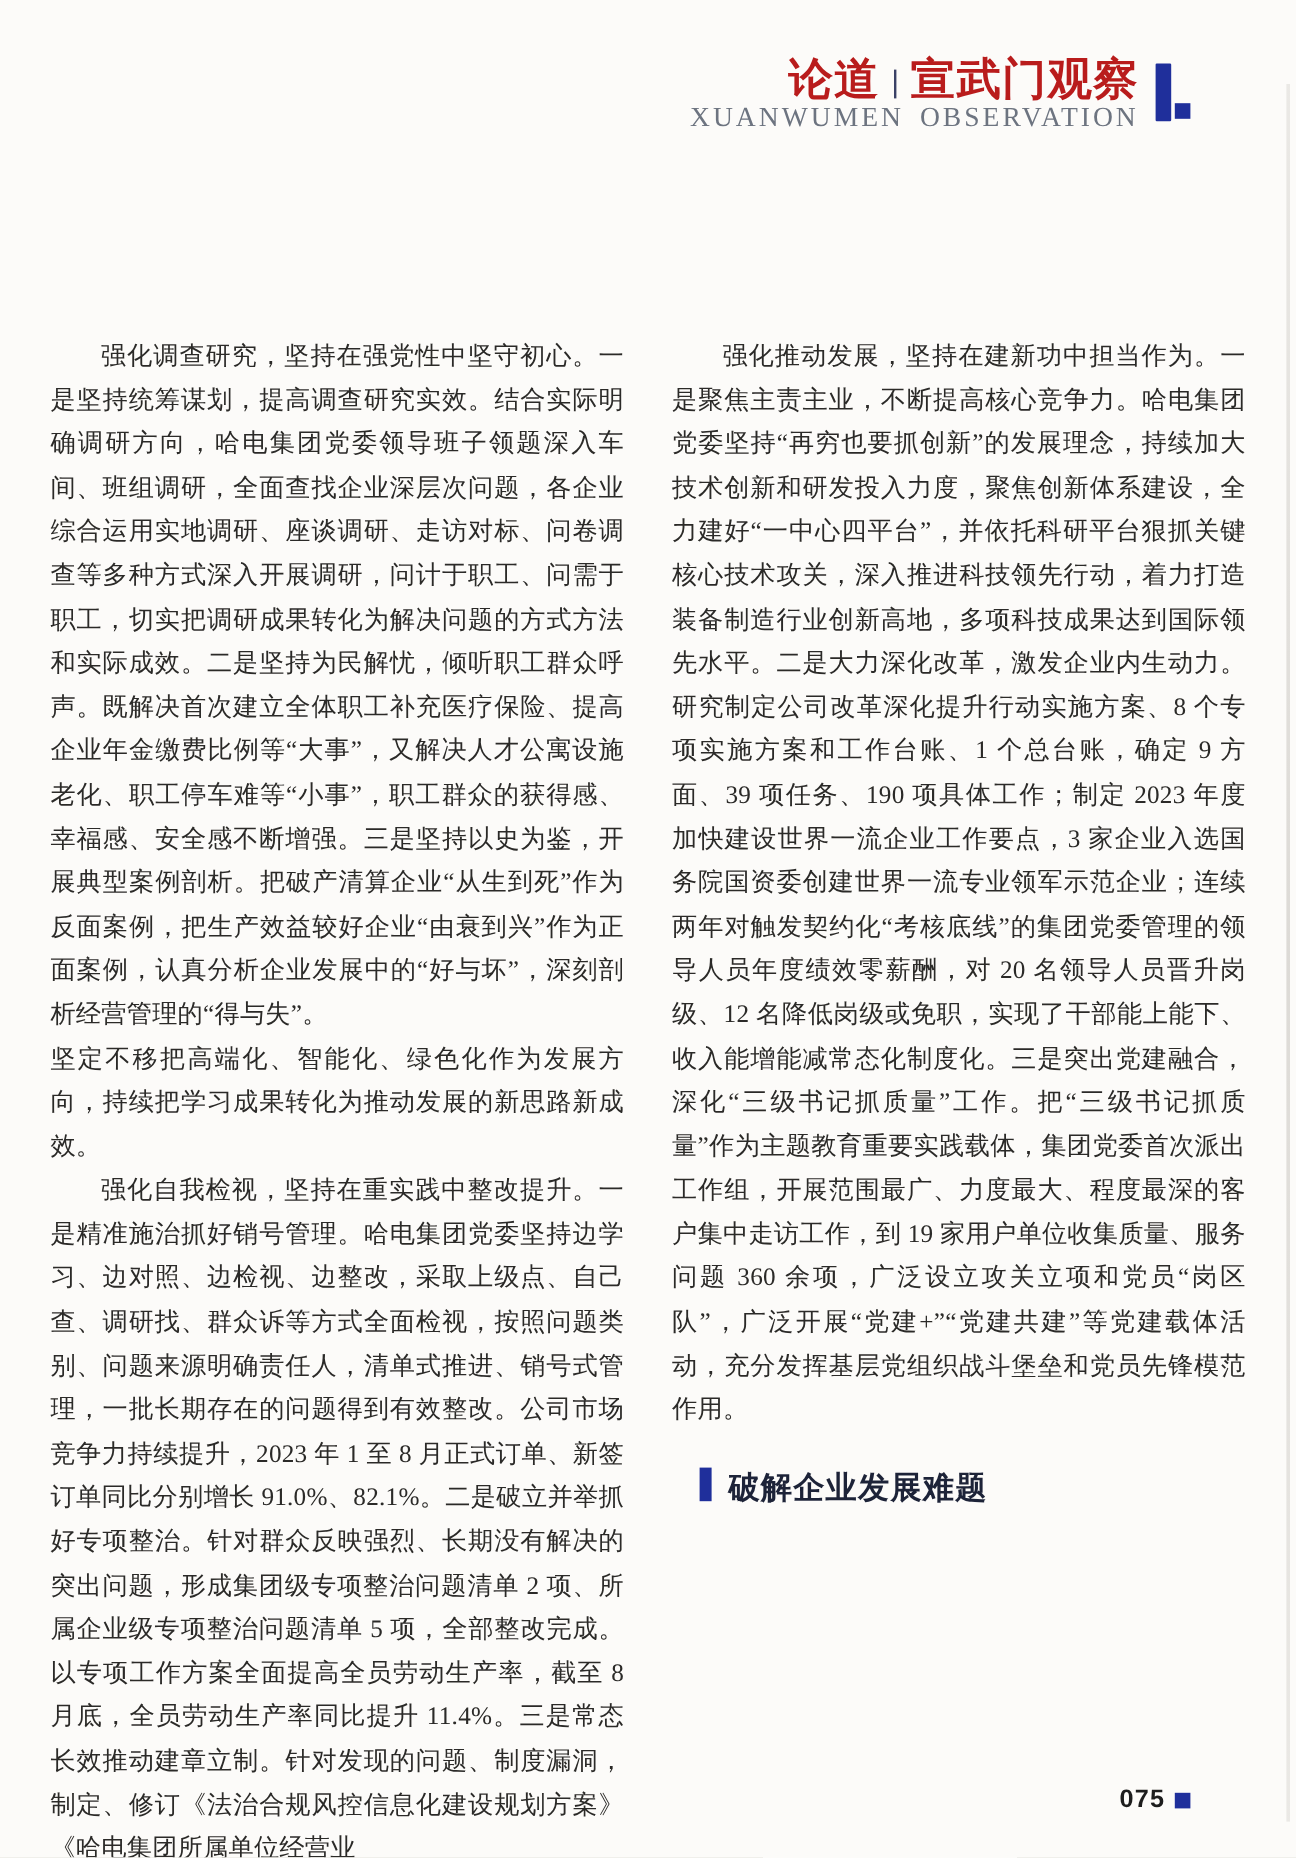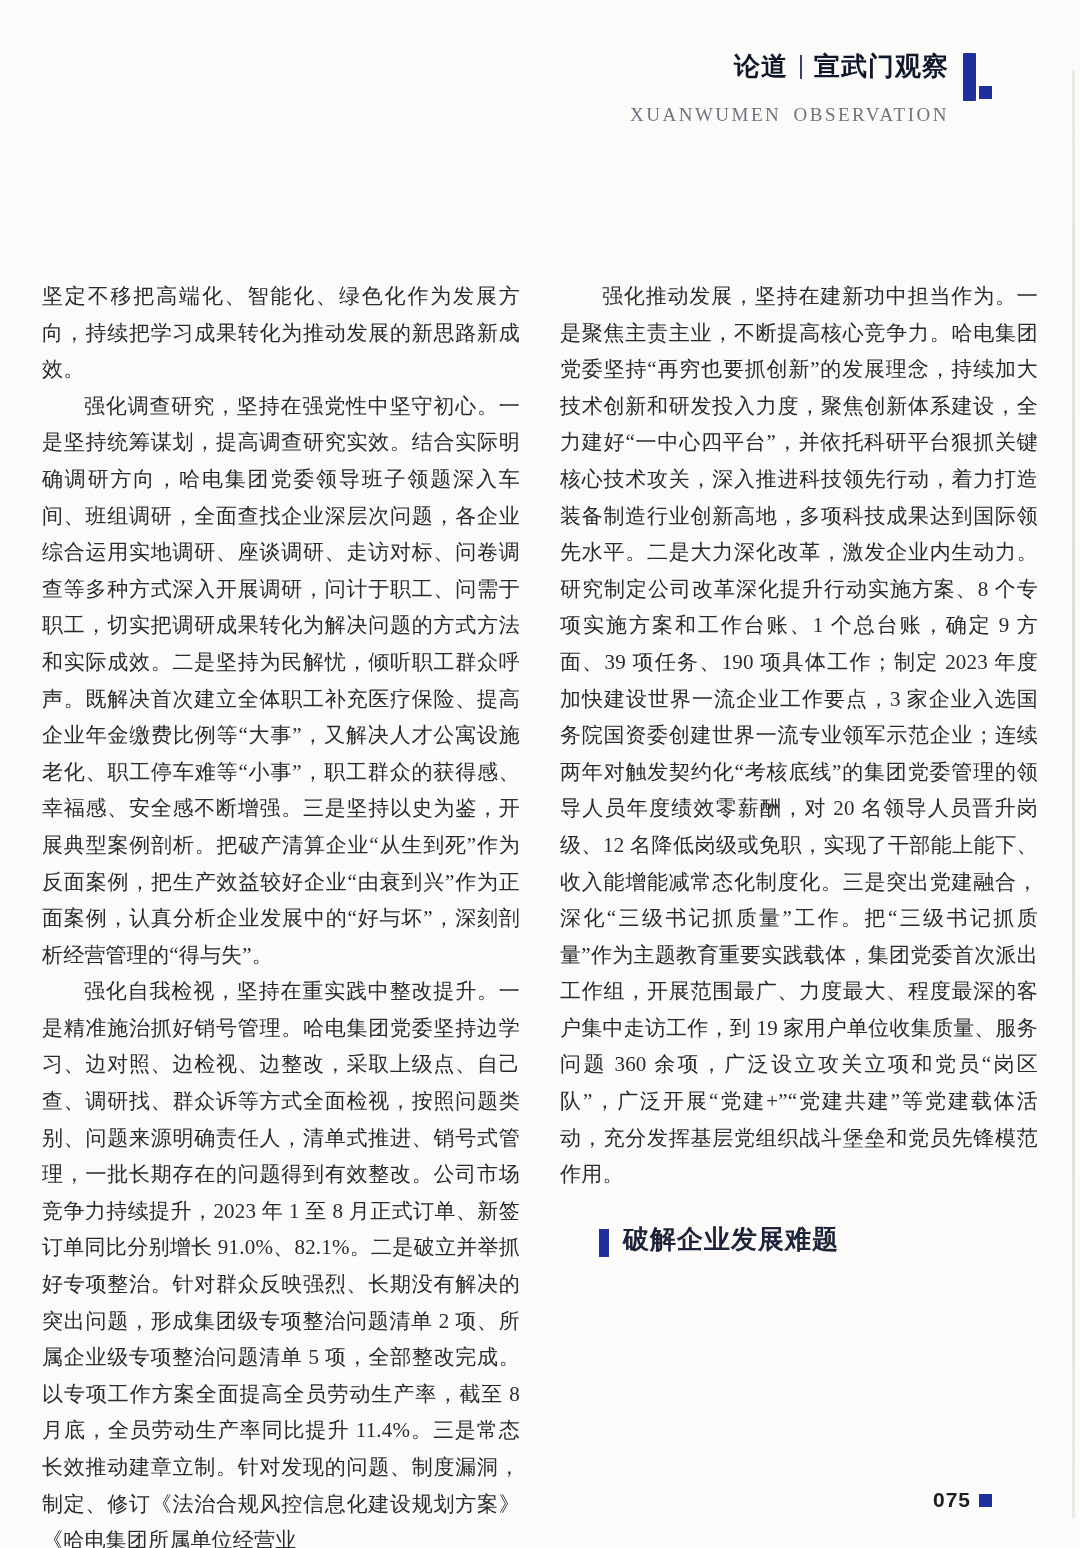--- a/index.html
+++ b/index.html
@@ -19,29 +19,29 @@
     pointer-events:none;
   }
 
   
   .header{
     position:absolute;top:52px;right:88px;
     display:flex;align-items:flex-start;gap:14px;
   }
   .header-text{text-align:right;}
   .header-cn{
-    font-size:26px;font-weight:700;color:#0f172a;letter-spacing:1px;
+    font-size:37px;font-weight:700;color:#b91c1c;letter-spacing:1px;
     line-height:30px;white-space:nowrap;
   }
   .hdr-divider{
     display:inline-block;width:2px;height:24px;background:#3a4166;
     margin:0 12px;vertical-align:-4px;
   }
   .header-en{
-    margin-top:22px;font-size:19px;color:#6d7480;letter-spacing:2.5px;
+    margin-top:3px;font-size:23px;color:#6d7480;letter-spacing:2.5px;
     word-spacing:5px;white-space:nowrap;
   }
   .header-mark{display:flex;align-items:flex-end;gap:3px;margin-top:1px;}
   .mark-bar{width:13px;height:48px;background:var(--accent,#1f2f9b);border-radius:1px;}
   .mark-square{width:13px;height:13px;background:var(--accent,#1f2f9b);margin-bottom:2px;}
 
   
   .columns{
     position:absolute;top:278px;left:42px;right:42px;
     display:flex;gap:40px;
@@ -50,22 +50,22 @@
   .para{
     margin:0;
     font-size:21px;line-height:36.6px;
     text-align:justify;text-justify:inter-ideograph;
     letter-spacing:.2px;
     font-weight:500;
   }
   .para.indent{text-indent:2em;}
 
   .section-heading{
-    display:flex;align-items:flex-end;gap:14px;
-    margin:30px 0 22px 16px;
+    display:flex;align-items:flex-start;gap:14px;
+    margin:30px 0 22px 0;
     font-size:26px;font-weight:700;color:#1d2338;
     letter-spacing:1px;line-height:34px;padding-left:23px;
   }
   .heading-bar{flex:0 0 auto;width:10px;height:28px;background:var(--accent,#1f2f9b);}
 
   
   .footer{
     position:absolute;right:88px;bottom:36px;
     display:flex;align-items:center;gap:8px;
   }
@@ -89,22 +89,22 @@
     </div>
     <div class="header-mark">
       <div class="mark-bar"></div>
       <div class="mark-square"></div>
     </div>
   </header>
 
   <main class="columns">
 
     <section class="col col-left">
+      <p class="para indent">强化调查研究，坚持在强党性中坚守初心。一是坚持统筹谋划，提高调查研究实效。结合实际明确调研方向，哈电集团党委领导班子领题深入车间、班组调研，全面查找企业深层次问题，各企业综合运用实地调研、座谈调研、走访对标、问卷调查等多种方式深入开展调研，问计于职工、问需于职工，切实把调研成果转化为解决问题的方式方法和实际成效。二是坚持为民解忧，倾听职工群众呼声。既解决首次建立全体职工补充医疗保险、提高企业年金缴费比例等“大事”，又解决人才公寓设施老化、职工停车难等“小事”，职工群众的获得感、幸福感、安全感不断增强。三是坚持以史为鉴，开展典型案例剖析。把破产清算企业“从生到死”作为反面案例，把生产效益较好企业“由衰到兴”作为正面案例，认真分析企业发展中的“好与坏”，深刻剖析经营管理的“得与失”。</p>
       <p class="para no-indent">坚定不移把高端化、智能化、绿色化作为发展方向，持续把学习成果转化为推动发展的新思路新成效。</p>
-      <p class="para indent">强化调查研究，坚持在强党性中坚守初心。一是坚持统筹谋划，提高调查研究实效。结合实际明确调研方向，哈电集团党委领导班子领题深入车间、班组调研，全面查找企业深层次问题，各企业综合运用实地调研、座谈调研、走访对标、问卷调查等多种方式深入开展调研，问计于职工、问需于职工，切实把调研成果转化为解决问题的方式方法和实际成效。二是坚持为民解忧，倾听职工群众呼声。既解决首次建立全体职工补充医疗保险、提高企业年金缴费比例等“大事”，又解决人才公寓设施老化、职工停车难等“小事”，职工群众的获得感、幸福感、安全感不断增强。三是坚持以史为鉴，开展典型案例剖析。把破产清算企业“从生到死”作为反面案例，把生产效益较好企业“由衰到兴”作为正面案例，认真分析企业发展中的“好与坏”，深刻剖析经营管理的“得与失”。</p>
       <p class="para indent">强化自我检视，坚持在重实践中整改提升。一是精准施治抓好销号管理。哈电集团党委坚持边学习、边对照、边检视、边整改，采取上级点、自己查、调研找、群众诉等方式全面检视，按照问题类别、问题来源明确责任人，清单式推进、销号式管理，一批长期存在的问题得到有效整改。公司市场竞争力持续提升，2023 年 1 至 8 月正式订单、新签订单同比分别增长 91.0%、82.1%。二是破立并举抓好专项整治。针对群众反映强烈、长期没有解决的突出问题，形成集团级专项整治问题清单 2 项、所属企业级专项整治问题清单 5 项，全部整改完成。以专项工作方案全面提高全员劳动生产率，截至 8 月底，全员劳动生产率同比提升 11.4%。三是常态长效推动建章立制。针对发现的问题、制度漏洞，制定、修订《法治合规风控信息化建设规划方案》《哈电集团所属单位经营业</p>
     </section>
 
     <section class="col col-right">
       <p class="para indent">强化推动发展，坚持在建新功中担当作为。一是聚焦主责主业，不断提高核心竞争力。哈电集团党委坚持“再穷也要抓创新”的发展理念，持续加大技术创新和研发投入力度，聚焦创新体系建设，全力建好“一中心四平台”，并依托科研平台狠抓关键核心技术攻关，深入推进科技领先行动，着力打造装备制造行业创新高地，多项科技成果达到国际领先水平。二是大力深化改革，激发企业内生动力。研究制定公司改革深化提升行动实施方案、8 个专项实施方案和工作台账、1 个总台账，确定 9 方面、39 项任务、190 项具体工作；制定 2023 年度加快建设世界一流企业工作要点，3 家企业入选国务院国资委创建世界一流专业领军示范企业；连续两年对触发契约化“考核底线”的集团党委管理的领导人员年度绩效零薪酬，对 20 名领导人员晋升岗级、12 名降低岗级或免职，实现了干部能上能下、收入能增能减常态化制度化。三是突出党建融合，深化“三级书记抓质量”工作。把“三级书记抓质量”作为主题教育重要实践载体，集团党委首次派出工作组，开展范围最广、力度最大、程度最深的客户集中走访工作，到 19 家用户单位收集质量、服务问题 360 余项，广泛设立攻关立项和党员“岗区队”，广泛开展“党建+”“党建共建”等党建载体活动，充分发挥基层党组织战斗堡垒和党员先锋模范作用。</p>
       <h2 class="section-heading">
         <span class="heading-bar"></span>
         <span>破解企业发展难题</span>
       </h2>
     </section>

